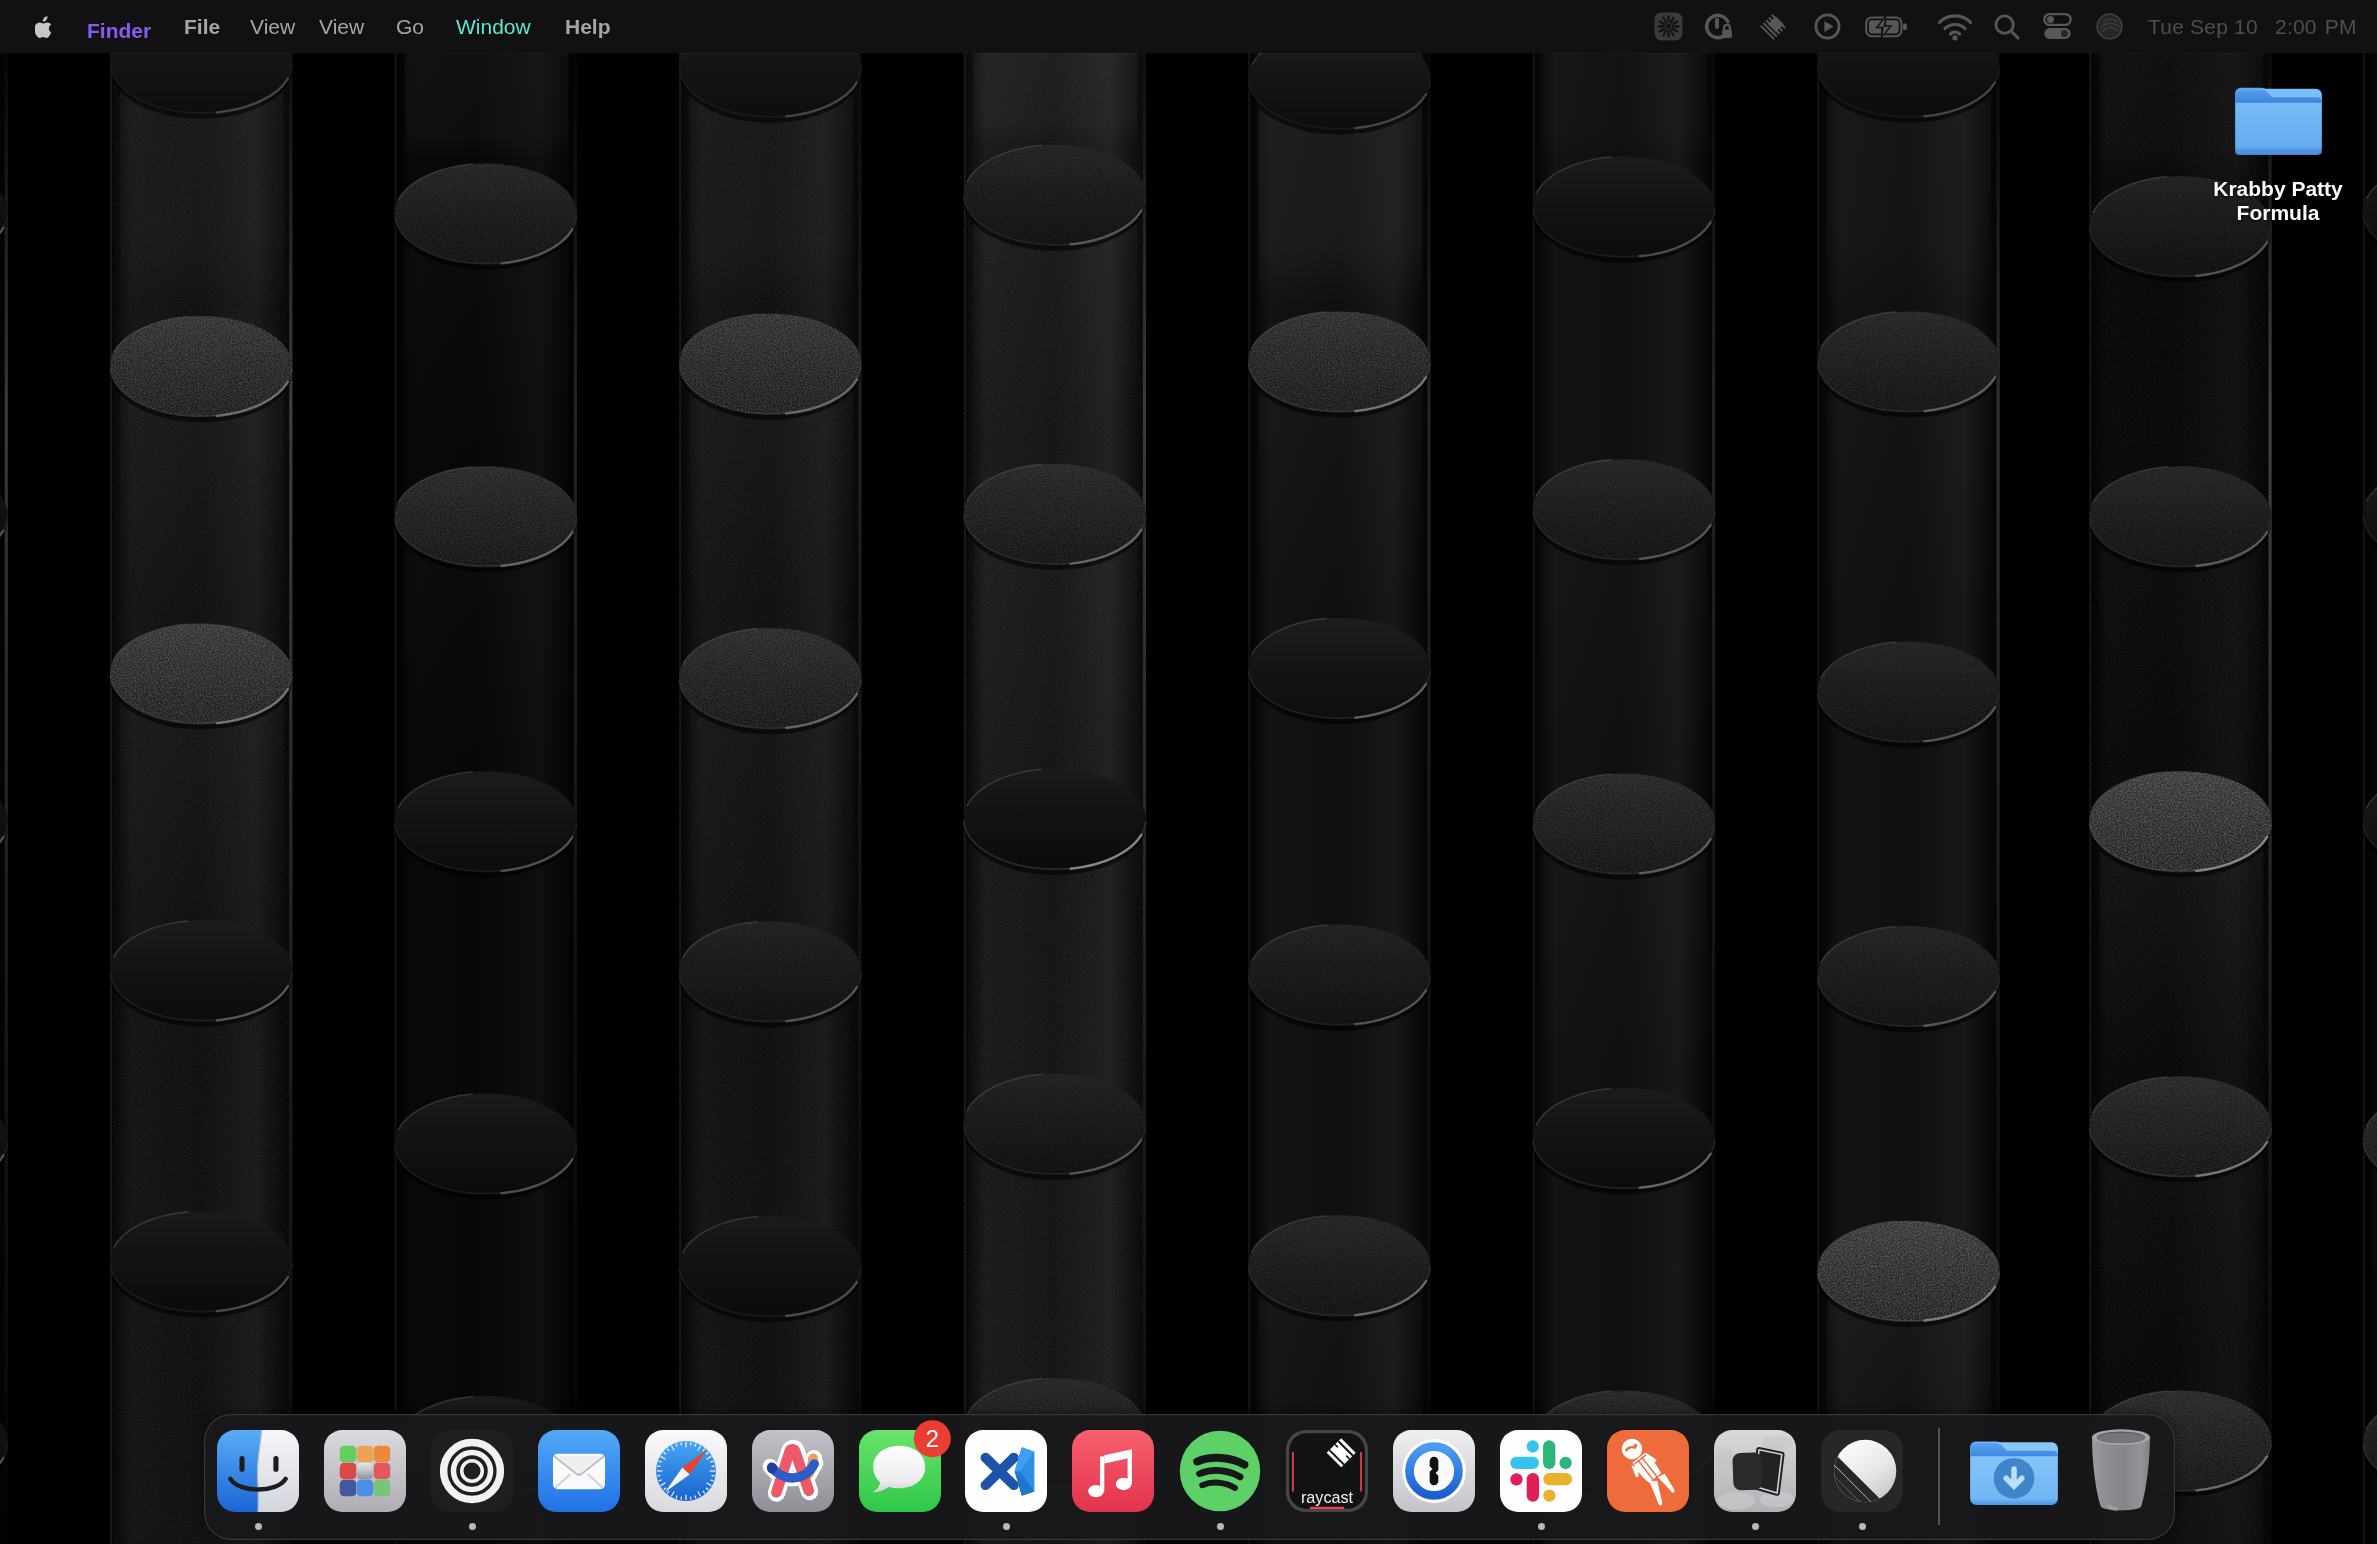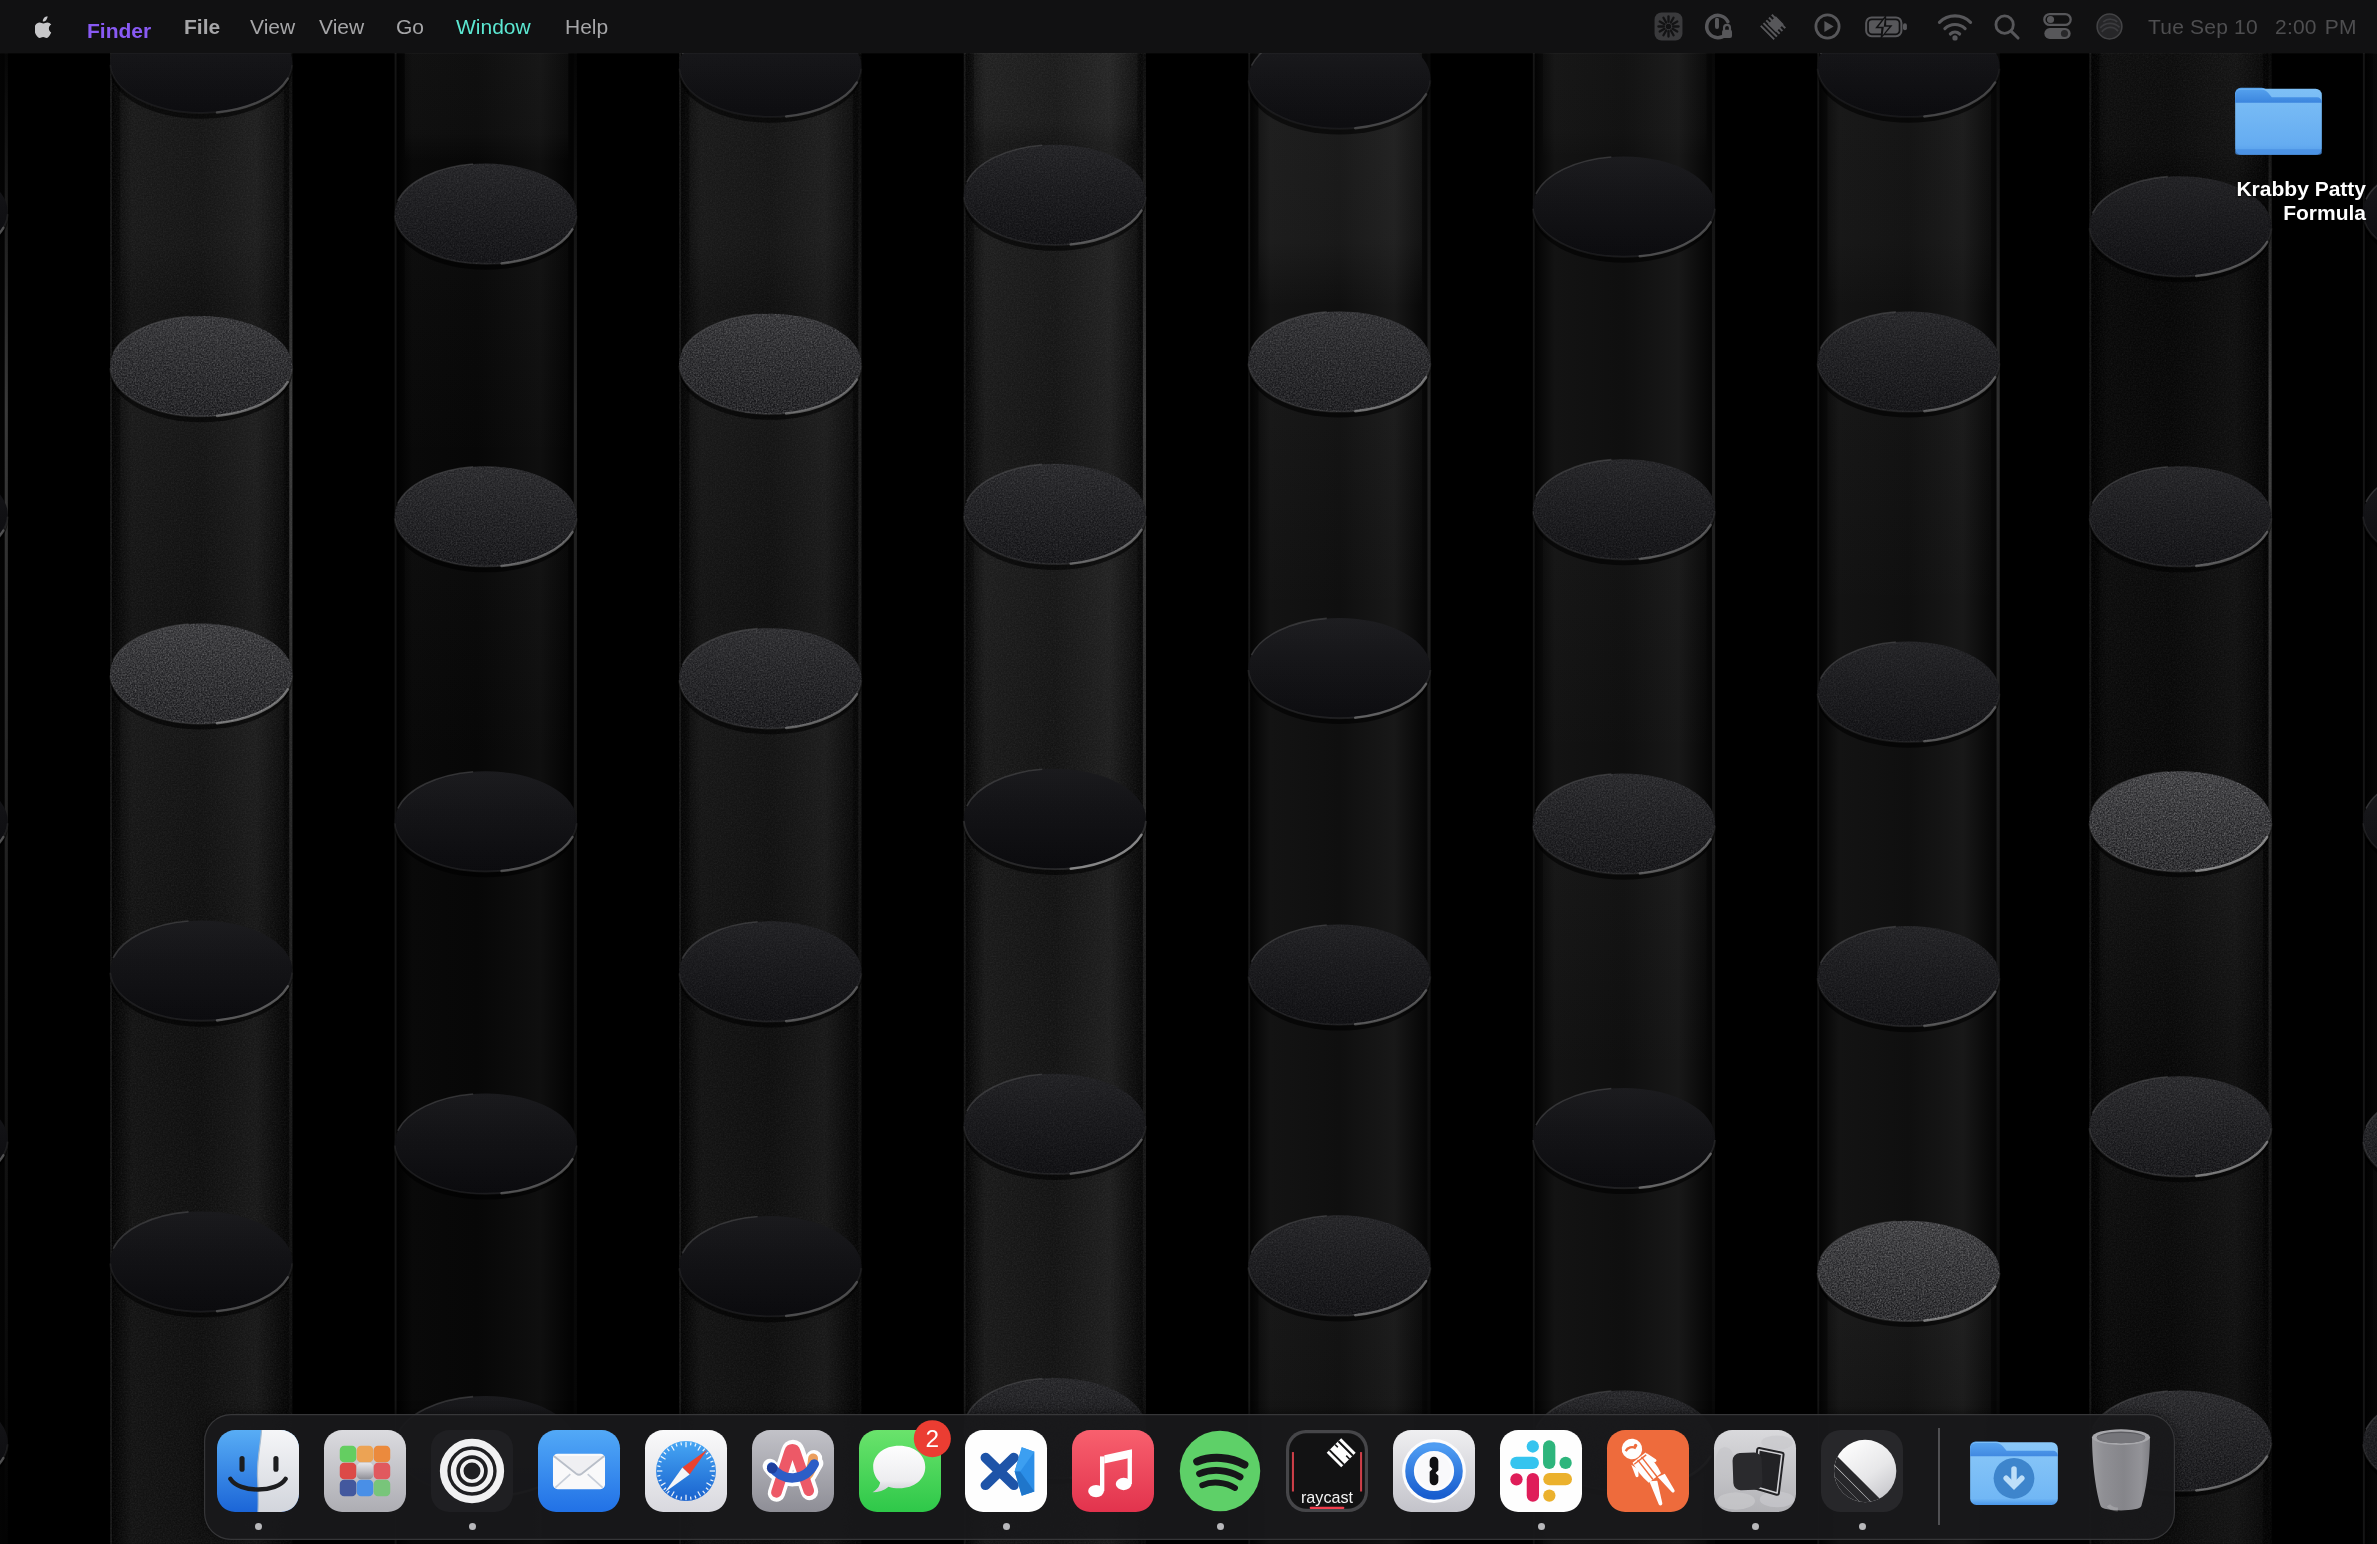--- a/index.html
+++ b/index.html
@@ -452,21 +452,21 @@
 <div style="position:absolute;left:0;top:0;width:2377px;height:53px;background:#131314;box-shadow:0 0.8px 0 rgba(255,255,255,0.04)">
 <svg width="18" height="22" viewBox="0 0 24 29" style="position:absolute;left:35px;top:15.7px">
         <path fill="#c9c9cb" d="M16.7,0.3c0.1,1.8-0.6,3.5-1.7,4.8c-1.1,1.3-2.9,2.3-4.6,2.2C10.2,5.6,11,3.8,12,2.6 C13.1,1.3,15,0.4,16.7,0.3z M21.6,21.9c-0.6,1.4-0.9,2-1.7,3.2c-1.1,1.7-2.7,3.9-4.6,3.9c-1.7,0-2.2-1.1-4.5-1.1 c-2.3,0-2.8,1.1-4.5,1.1c-1.9,0-3.4-1.9-4.5-3.6C-1.3,20.6-1.6,15,0.4,12c1.4-2.1,3.6-3.4,5.7-3.4c2.1,0,3.4,1.2,5.2,1.2 c1.7,0,2.7-1.2,5.2-1.2c1.8,0,3.8,1,5.2,2.7C17.1,13.8,17.8,19.6,21.6,21.9z"></path>
       </svg>
 <div style="position:absolute;left:87px;top:4px;height:53px;line-height:53px;font-size:21px;font-weight:bold;color:#8b5cf6">Finder</div>
 <div style="position:absolute;left:184px;top:0;height:53px;line-height:53px;font-size:21px;font-weight:bold;color:#a8a8aa">File</div>
 <div style="position:absolute;left:250px;top:0;height:53px;line-height:53px;font-size:21px;font-weight:normal;color:#a8a8aa">View</div>
 <div style="position:absolute;left:319px;top:0;height:67px;line-height:53px;font-size:21px;font-weight:normal;color:#a8a8aa">View</div>
 <div style="position:absolute;left:396px;top:0;height:53px;line-height:53px;font-size:21px;font-weight:normal;color:#a8a8aa">Go</div>
 <div style="position:absolute;left:456px;top:0;height:53px;line-height:53px;font-size:21px;font-weight:normal;color:#5eead4">Window</div>
-<div style="position:absolute;left:565px;top:0;height:53px;line-height:53px;font-size:21px;font-weight:normal;color:#a8a8aa">Help</div>
+<div style="position:absolute;left:565px;top:0;height:53px;line-height:53px;font-size:21px;font-weight:bold;color:#a8a8aa">Help</div>
 <svg width="31" height="31" viewBox="0 0 40 40" style="position:absolute;left:1653px;top:11px">
         <rect x="2" y="2" width="36" height="36" rx="9" fill="#3c3c3e"></rect>
         <g stroke="#151516" stroke-width="3" stroke-linecap="round">
           <line x1="26.0" y1="20.0" x2="33.0" y2="20.0"></line>
           <line x1="25.2" y1="23.0" x2="31.3" y2="26.5"></line>
           <line x1="23.0" y1="25.2" x2="26.5" y2="31.3"></line>
           <line x1="20.0" y1="26.0" x2="20.0" y2="33.0"></line>
           <line x1="17.0" y1="25.2" x2="13.5" y2="31.3"></line>
           <line x1="14.8" y1="23.0" x2="8.7" y2="26.5"></line>
           <line x1="14.0" y1="20.0" x2="7.0" y2="20.0"></line>
@@ -548,21 +548,21 @@
 <linearGradient id="ftop" x1="0" y1="0" x2="0" y2="1">
  <stop offset="0" stop-color="#55a1ee"></stop>
             <stop offset="1" stop-color="#3c86df"></stop>
           </linearGradient>
 </defs>
 <path d="M4,22 a7,7 0 0 1 7,-7 h26 c4,0 6.5,1.5 9,4.5 l6,7.5 h-48 Z" fill="url(#ftop)"></path>
 <rect x="4" y="16" width="110" height="84" rx="8" fill="url(#fbody)"></rect>
 <path d="M4,34 v-10 a7,7 0 0 1 7,-7 h26 c4,0 6.5,1.5 9,4.5 l4.5,5.5 h57.5 a6,6 0 0 1 6,6 v1 Z" fill="url(#ftop)"></path>
 <rect x="4" y="93" width="110" height="7" rx="3.5" fill="#4a90e2" opacity="0.8"></rect>
 </svg></div>
-<div style="position:absolute;left:2190px;top:177px;width:176px;text-align:right;font-size:21px;font-weight:bold;color:#ffffff;line-height:24.4px;text-shadow:0 0.8px 3.1px rgba(0,0,0,0.95)">Krabby Patty Formula</div>
+<div style="position:absolute;left:2190px;top:177px;width:176px;text-align:center;font-size:21px;font-weight:bold;color:#ffffff;line-height:24.4px;text-shadow:0 0.8px 3.1px rgba(0,0,0,0.95)">Krabby Patty Formula</div>
 <div style="position:absolute;left:204px;top:1414px;width:1971px;height:126px;border-radius:27px;background:rgba(26,26,28,0.94);box-shadow:inset 0 0 0 1.2px rgba(120,120,125,0.32), 0 0 11px rgba(0,0,0,0.5)"></div>
 <svg width="82" height="82" viewBox="0 0 104 104" style="position:absolute;left:217px;top:1430px;overflow:visible">
       <defs>
 <linearGradient id="finb" x1="0" y1="0" x2="0" y2="1">
  <stop offset="0" stop-color="#59aef6"></stop>
           <stop offset="1" stop-color="#1c66d8"></stop>
         </linearGradient>
 <linearGradient id="finw" x1="0" y1="0" x2="0" y2="1">
  <stop offset="0" stop-color="#f6f7f9"></stop>
           <stop offset="1" stop-color="#d3d6dd"></stop>

